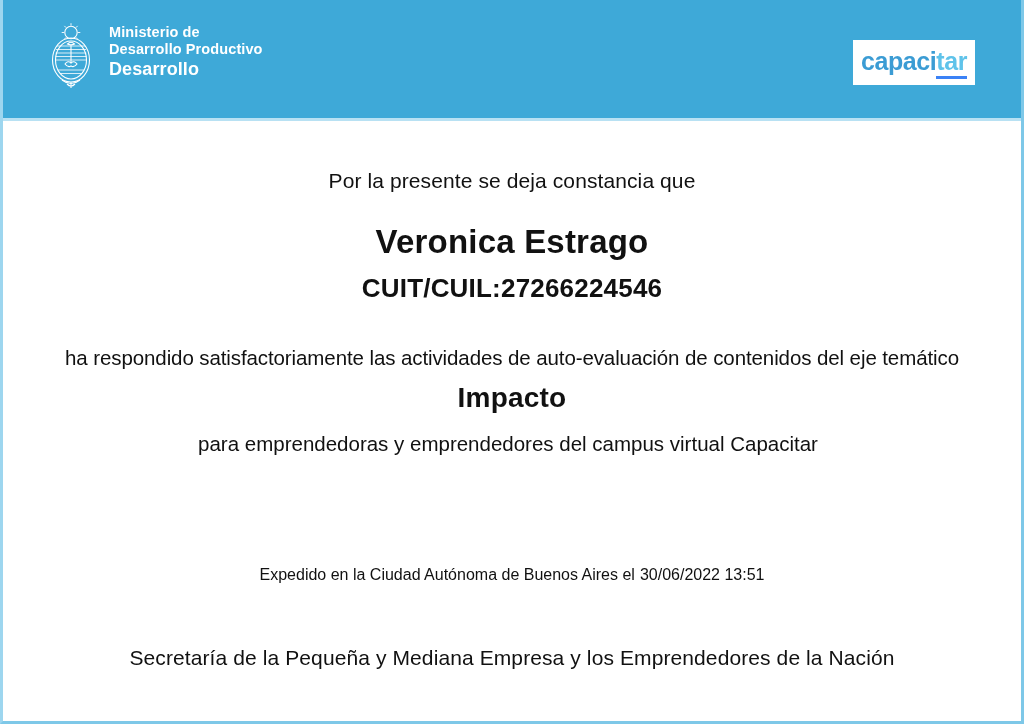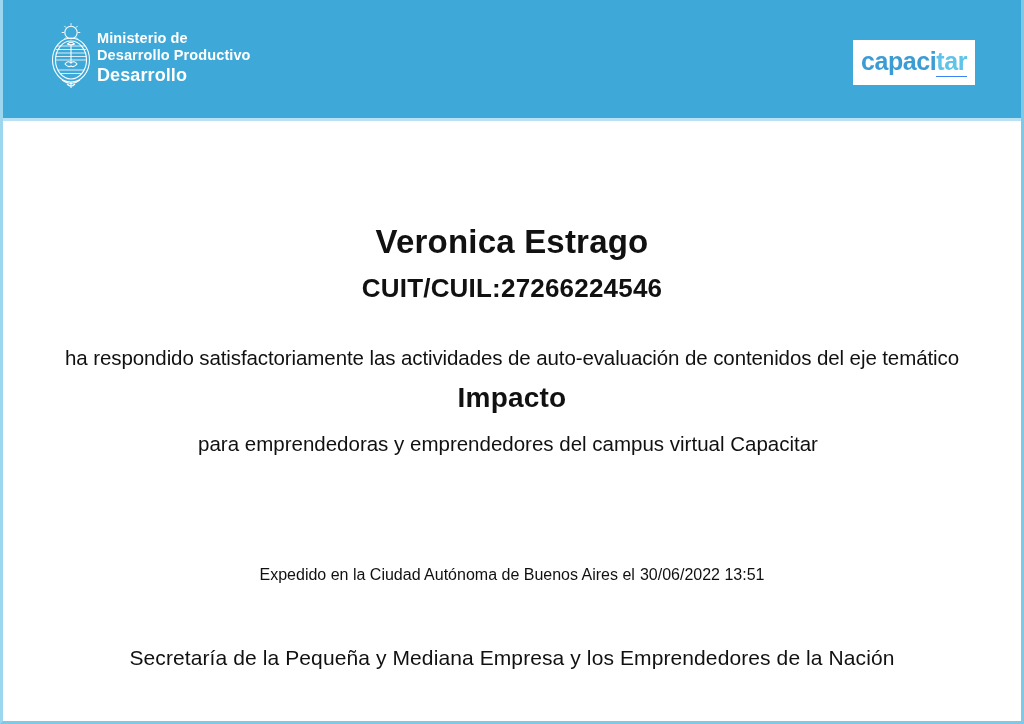--- a/index.html
+++ b/index.html
@@ -44,21 +44,21 @@
     height: 3px;
     background: #b8e1f3;
   }
 
   
   .ministry-lockup {
     position: absolute;
     top: 20px;
     left: 42px;
     display: flex;
-    align-items: center;
+    gap: 12px;
   }
   .coat-of-arms {
     width: 52px;
     height: 72px;
     flex: 0 0 auto;
     display: block;
   }
   .ministry-text {
     color: #ffffff;
     line-height: 1.18;
@@ -95,21 +95,21 @@
     font-size: 25px;
     font-weight: bold;
     letter-spacing: -0.4px;
     line-height: 1;
     position: relative;
     top: -1px;
   }
   .capacitar-part1 { color: #3b9cd4; }
   .capacitar-part2 {
     color: #5fc3ea;
-    border-bottom: 1px solid #3b82f6;
+    border-bottom: 3px solid #3b82f6;
     padding-bottom: 1px;
   }
 
   
   .body-area {
     position: absolute;
     top: 121px;
     left: 0;
     right: 0;
     bottom: 0;
@@ -249,20 +249,21 @@
       <div class="ministry-country">Desarrollo</div>
     </div>
   </div>
 
   <div class="capacitar-logo">
     <span class="capacitar-word"><span class="capacitar-part1">capaci</span><span class="capacitar-part2">tar</span></span>
   </div>
 
   <div class="body-area">
 
+    <div class="line-intro">Por la presente se deja constancia que</div>
 
     <div class="line-name">Veronica Estrago</div>
 
     <div class="line-cuit"><span>CUIT/CUIL:</span><span class="cuit-value">27266224546</span></div>
 
     <div class="line-statement">ha respondido satisfactoriamente las actividades de auto-evaluación de contenidos del eje temático</div>
 
     <div class="line-topic">Impacto</div>
 
     <div class="line-audience">para emprendedoras y emprendedores del campus virtual Capacitar</div>

